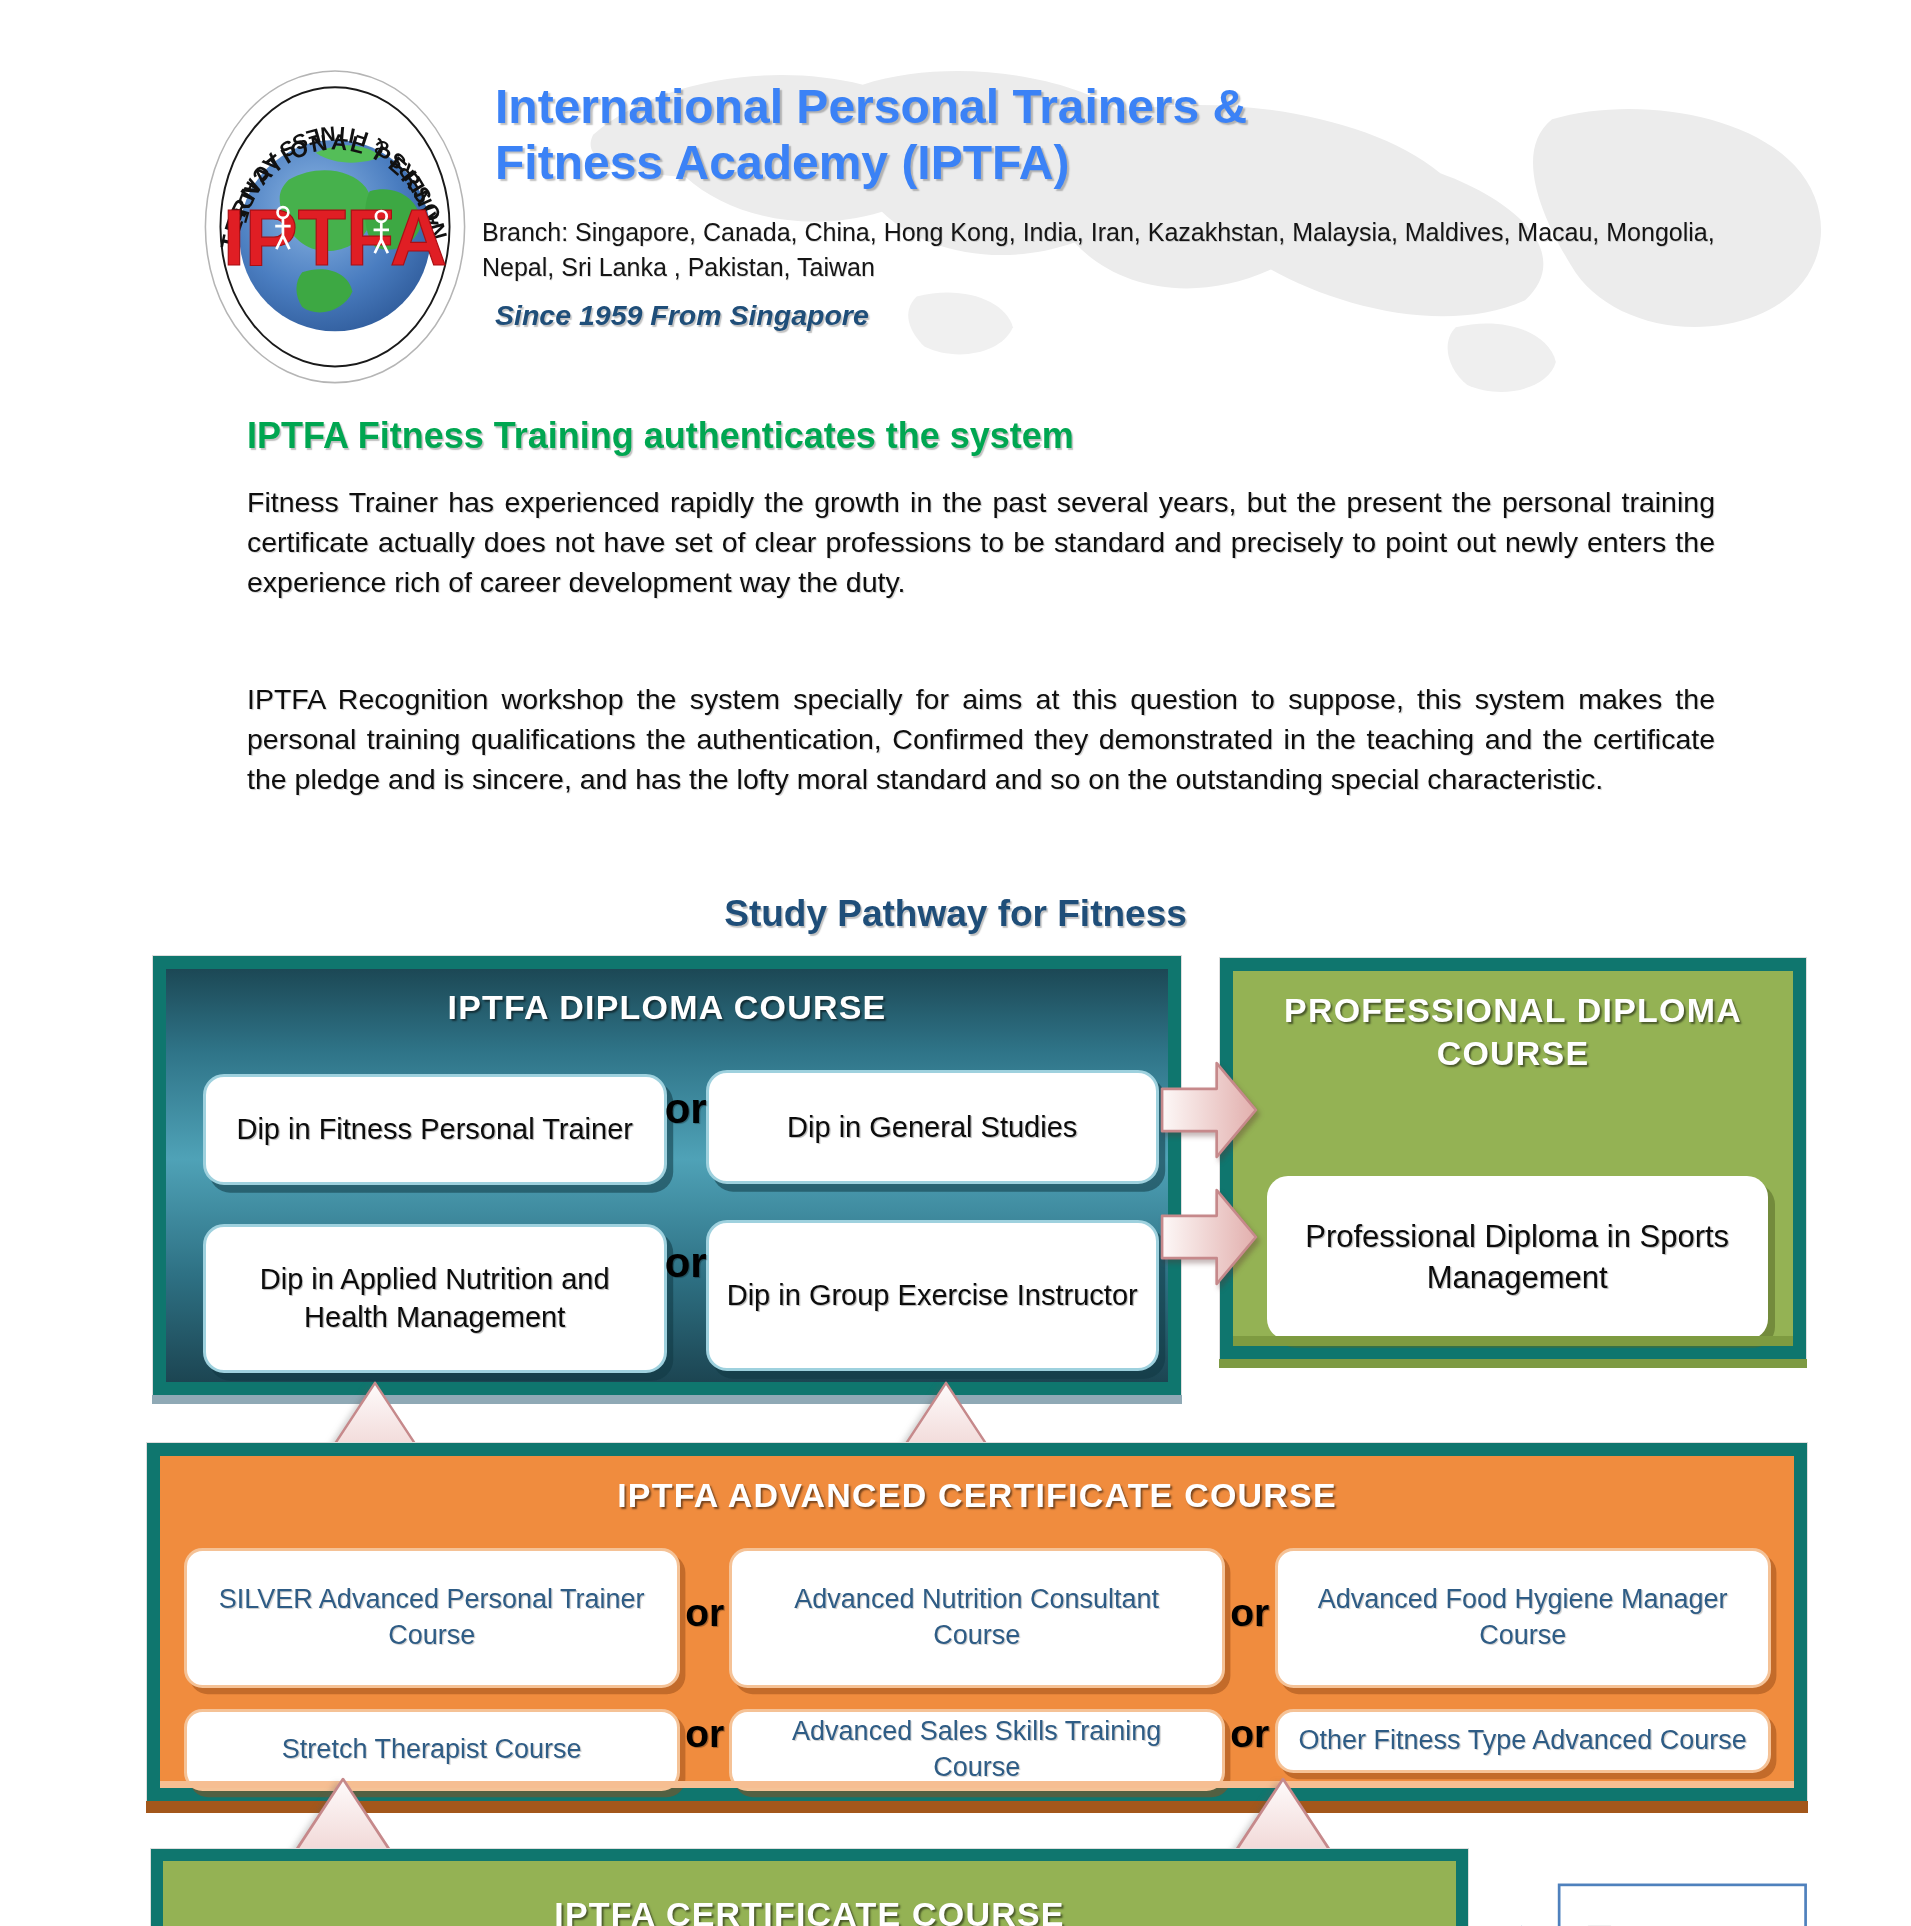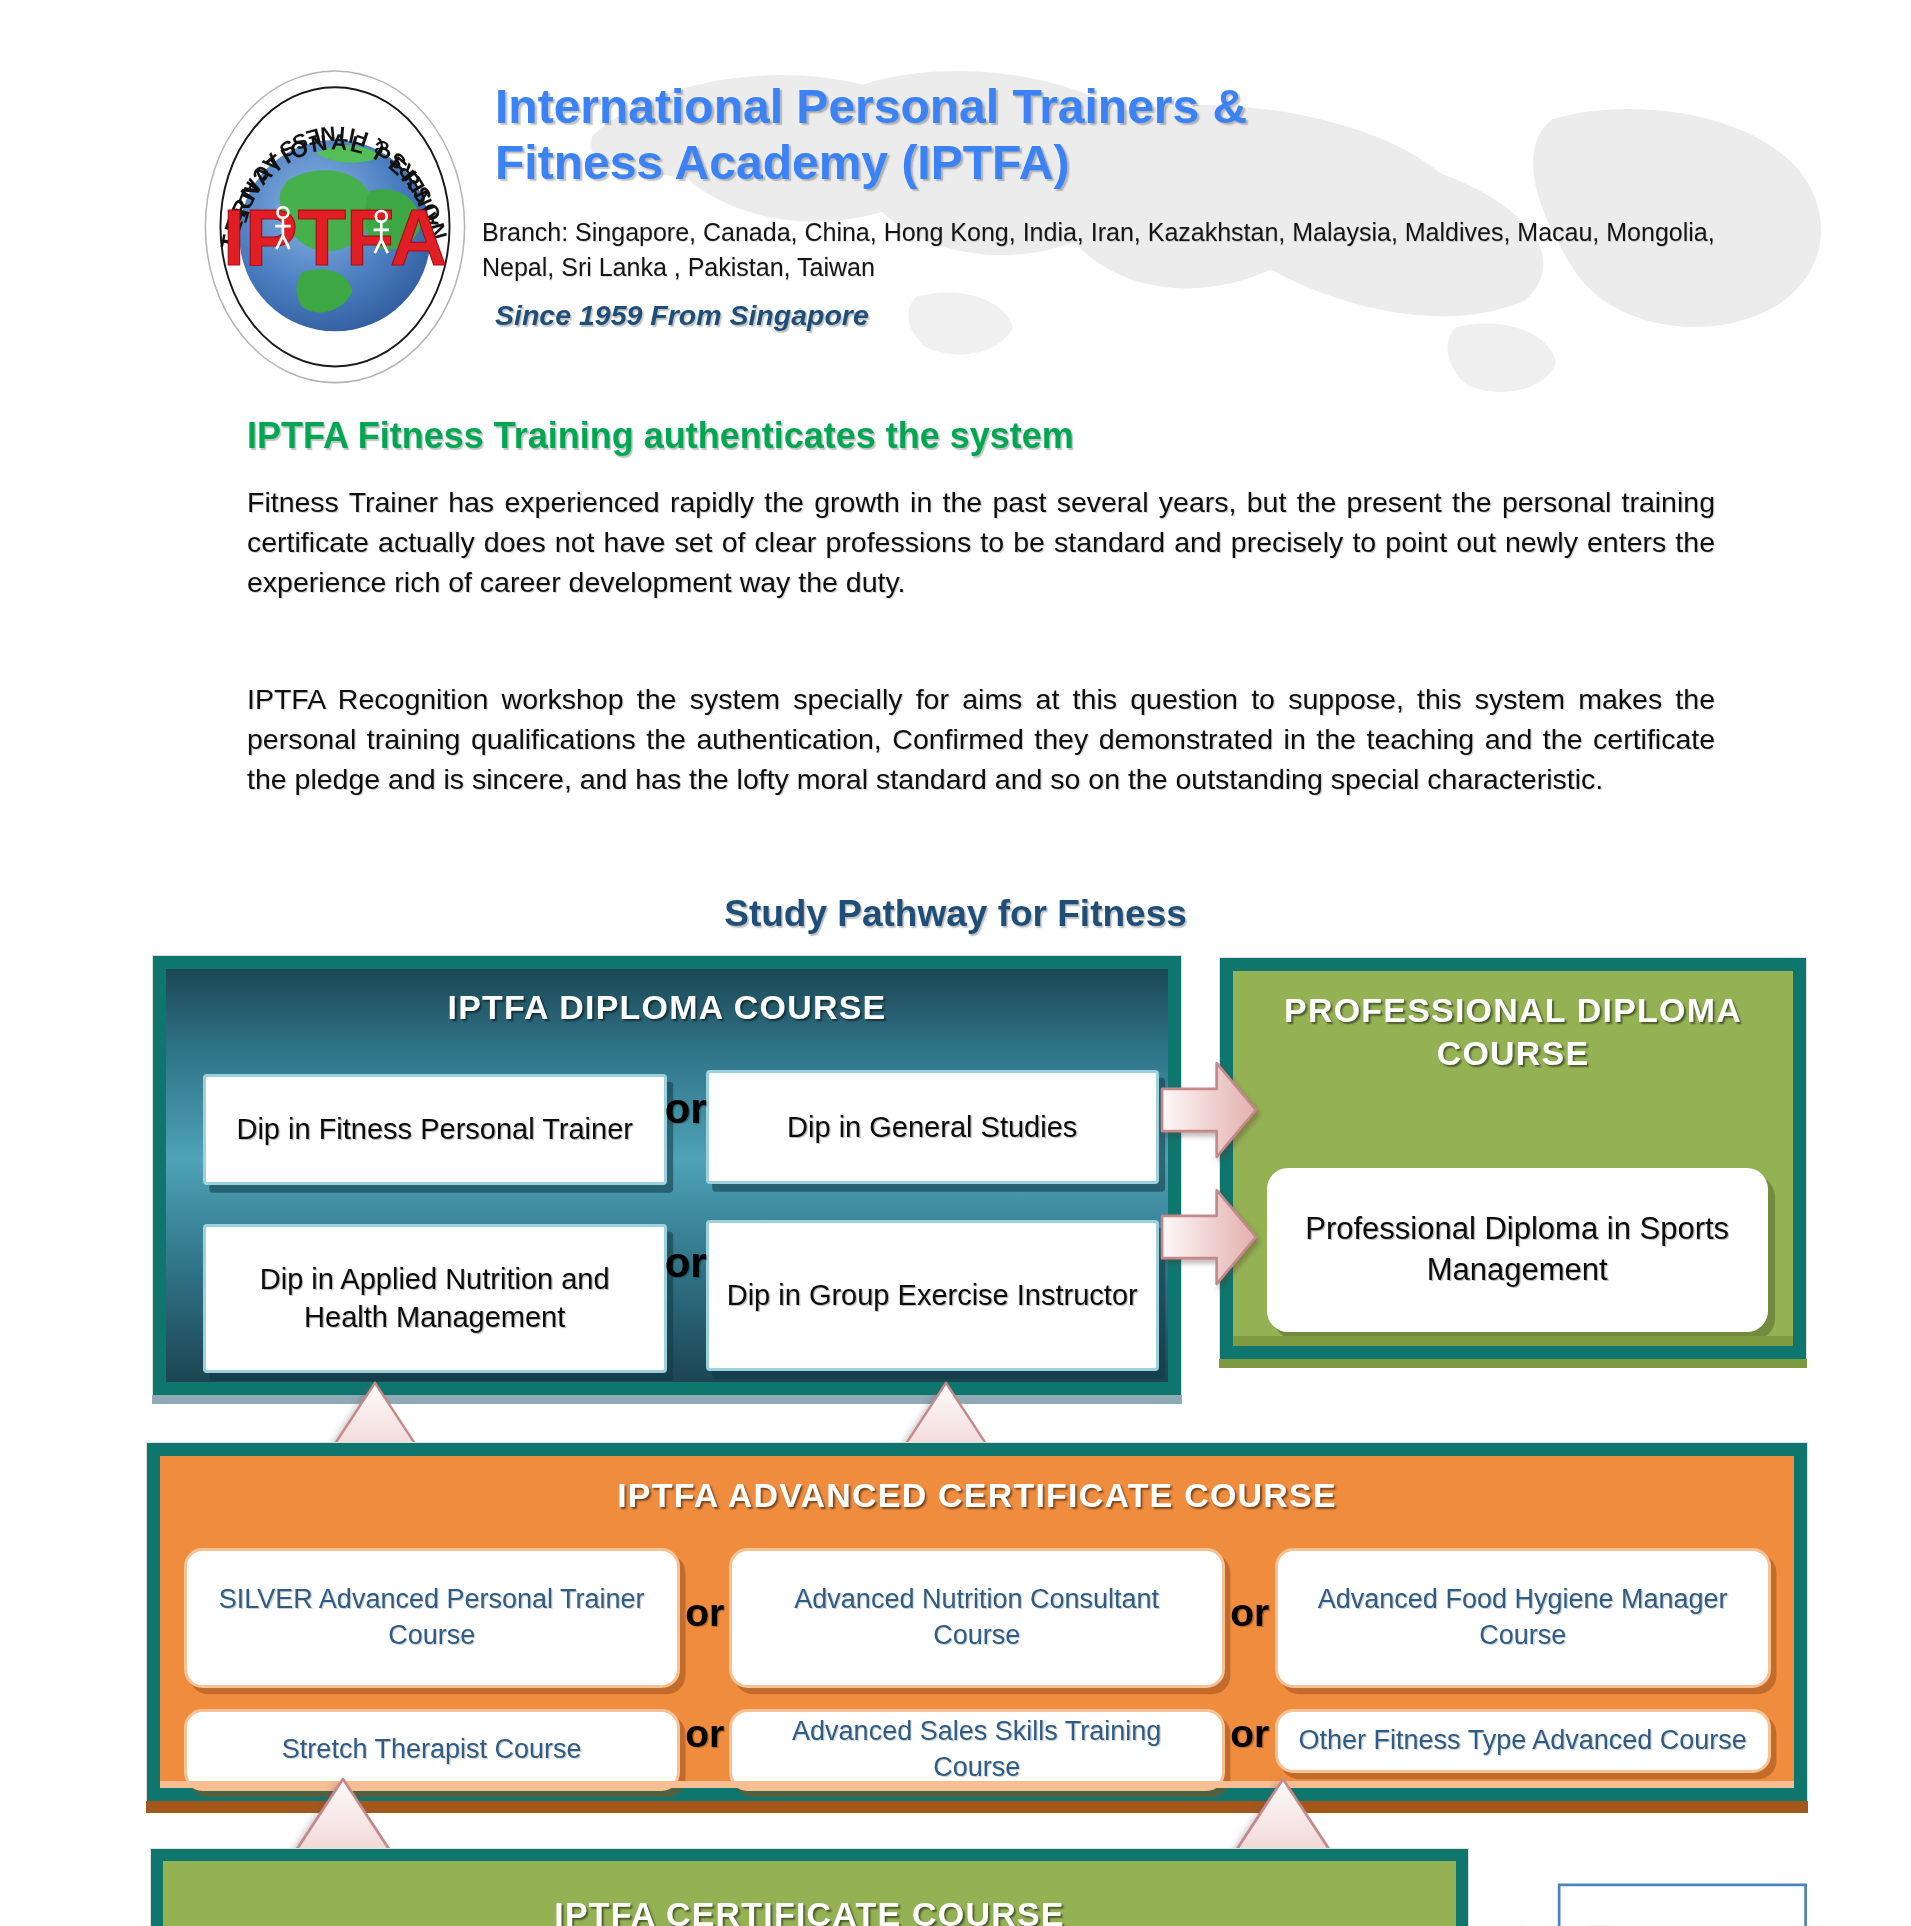--- a/index.html
+++ b/index.html
@@ -38,22 +38,22 @@
   .panel.prog::after{content:"";position:absolute;left:0;right:0;bottom:0;height:10px;background:#7E9B41;}
   .panel.orangeg{background:#F08C3E;}
   .panel.orangeg::after{content:"";position:absolute;left:0;right:0;bottom:0;height:7px;background:#F6BE92;}
   .panel.certg{left:11.6px;top:11.6px;right:11.6px;bottom:11.6px;background:#94B254;}
   .panel-header{position:absolute;left:0;right:0;text-align:center;color:#fff;font-weight:bold;
                 font-size:34px;letter-spacing:1.2px;text-shadow:1.9px 1.9px 1.9px rgba(0,0,0,.5);}
   
   .wbox{position:absolute;background:#fff;display:flex;align-items:center;justify-content:center;
         text-align:center;box-sizing:border-box;padding:3.9px 17.3px;line-height:1.32;
         font-size:29px;color:#0c0c0c;text-shadow:1.2px 1.2px 0.8px rgba(0,0,0,.28);}
-  .wbox.tealb{border:3.5px solid #9ED1DE;border-radius:4px;box-shadow:6.2px 7.7px 0 rgba(16,56,68,.55);}
-  .wbox.probox{border-radius:21px;box-shadow:7px 7.7px 0 rgba(88,108,40,.55);font-size:31px;}
+  .wbox.tealb{border:3.5px solid #9ED1DE;border-radius:21px;box-shadow:6.2px 7.7px 0 rgba(16,56,68,.55);}
+  .wbox.probox{border-radius:21px;box-shadow:7px 7.7px 0 rgba(88,108,40,.55);font-size:31px;margin-top:8px;}
   .wbox.orangeb{border:3.1px solid #F5C296;border-radius:18.5px;box-shadow:5.4px 6.2px 0 rgba(150,74,21,.5);
                 color:#2E5C85;font-size:27px;text-shadow:1.2px 1.2px 0.8px rgba(0,0,0,.2);}
   .or{position:absolute;font-size:42px;font-weight:bold;color:#000;text-align:center;
       text-shadow:1.2px 1.2px 0.8px rgba(0,0,0,.3);}
   .or.small{font-size:39px;}
   
   .callout-text{left:1576px;top:1888px;width:223px;height:474px;writing-mode:vertical-rl;
                 transform:rotate(180deg);font-size:32px;line-height:1.45;letter-spacing:0.4px;
                 color:#0b0b0b;text-shadow:1.2px 1.2px 0.8px rgba(0,0,0,.2);}
   svg{display:block;}

